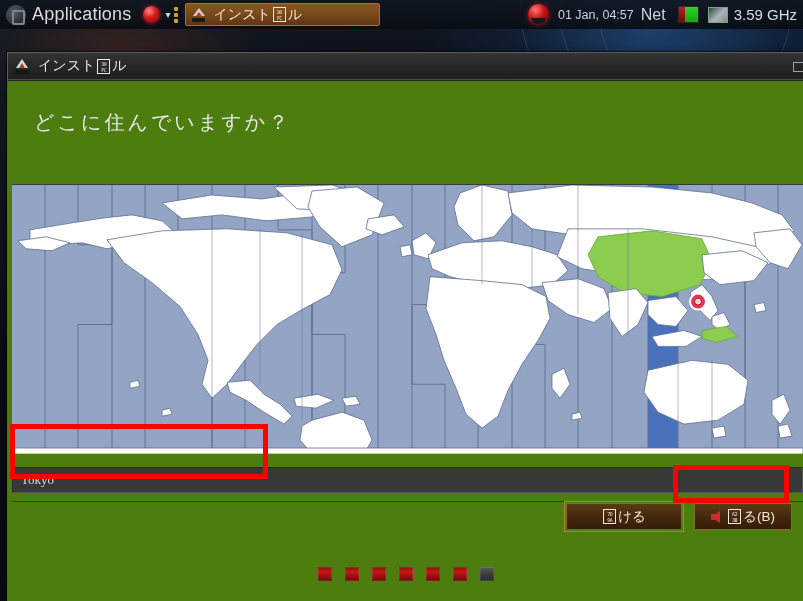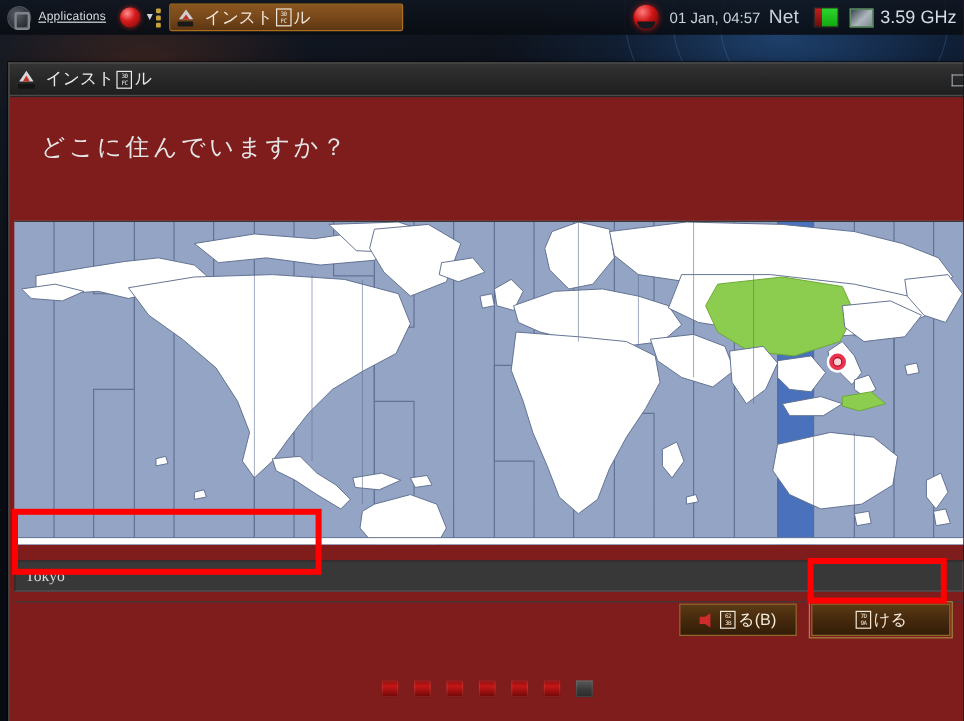--- a/index.html
+++ b/index.html
@@ -39,21 +39,21 @@
     width:20px;height:20px;margin-left:6px;margin-right:6px;border-radius:50%;
     background:radial-gradient(circle at 38% 34%, #5a5f66 0%, #33383f 55%, #1d2126 100%);
     border:1px solid #4a5057;
     position:relative; flex:none;
   }
   .menu-logo:after{
     content:""; position:absolute; left:5px; top:4px; width:9px;height:11px;
     border:2px solid #7e858d; border-radius:2px;
   }
   .app-menu-label{
-    color:#d8dce0; font-size:10px; letter-spacing:.2px; margin-right:12px; white-space:nowrap;text-decoration:underline;
+    color:#d8dce0; font-size:18px; letter-spacing:.2px; margin-right:12px; white-space:nowrap;
   }
   .orb{
     width:17px;height:17px;border-radius:50%;flex:none;margin-right:5px;
     background:radial-gradient(circle at 36% 30%, #ff8f8f 0%, #d81c1c 40%, #6d0707 100%);
     box-shadow:0 0 4px rgba(220,40,40,.7);
   }
   .chev{ color:#cfd4d8; font-size:10px; margin-right:3px; }
   .dots3{ display:flex;flex-direction:column;gap:2px;margin-right:5px; }
   .dots3 i{ width:4px;height:4px;background:#c9a23c;display:block;border-radius:1px; }
 
@@ -151,21 +151,21 @@
   .tb-title{
     color:#e9e9e9; font-size:14px; display:flex;align-items:center;gap:1px; white-space:nowrap;
   }
   .win-ctrl{
     position:absolute; right:-6px; top:9px;
     width:16px;height:10px;border:1px solid #9aa0a6; border-right:none;
   }
 
   #wbody{
     position:absolute; left:0; top:28px; width:796px; height:521px;
-    background:#7f1d1d;
+    background:#4d7c0f;
   }
 
   .page-heading{
     color:#e6e6e6; font-size:20px; letter-spacing:3px;
     padding:28px 0 0 26px;
   }
 
   
   #map-wrap{
     position:absolute; left:4px; top:103px; width:791px; height:270px;
@@ -429,40 +429,40 @@
         </g>
       </svg>
     </div>
 
     <div id="loc-row">
       <input id="loc-input" type="text" value="Tokyo" style="">
     </div>
     <div id="sep-line"></div>
 
     <div id="btn-row">
+      <div class="btn btn-cont">
+        <div class="lbl">
+          <span class="tofu">
+            <span class="t">7D</span>
+            <span class="b">9A</span>
+          </span>
+          <span>ける</span>
+        </div>
+      </div>
+
       <div class="btn btn-back">
         <div class="arrow-left"></div>
         <div class="lbl">
           <span class="tofu">
             <span class="t">62</span>
             <span class="b">3B</span>
           </span>
           <span>る(B)</span>
         </div>
       </div>
-
-      <div class="btn btn-cont">
-        <div class="lbl">
-          <span class="tofu">
-            <span class="t">7D</span>
-            <span class="b">9A</span>
-          </span>
-          <span>ける</span>
-        </div>
-      </div>
     </div>
 
     <div id="dots">
         <div class="dot"></div>
         <div class="dot"></div>
         <div class="dot"></div>
         <div class="dot"></div>
         <div class="dot"></div>
         <div class="dot"></div>
         <div class="dot inactive"></div>

